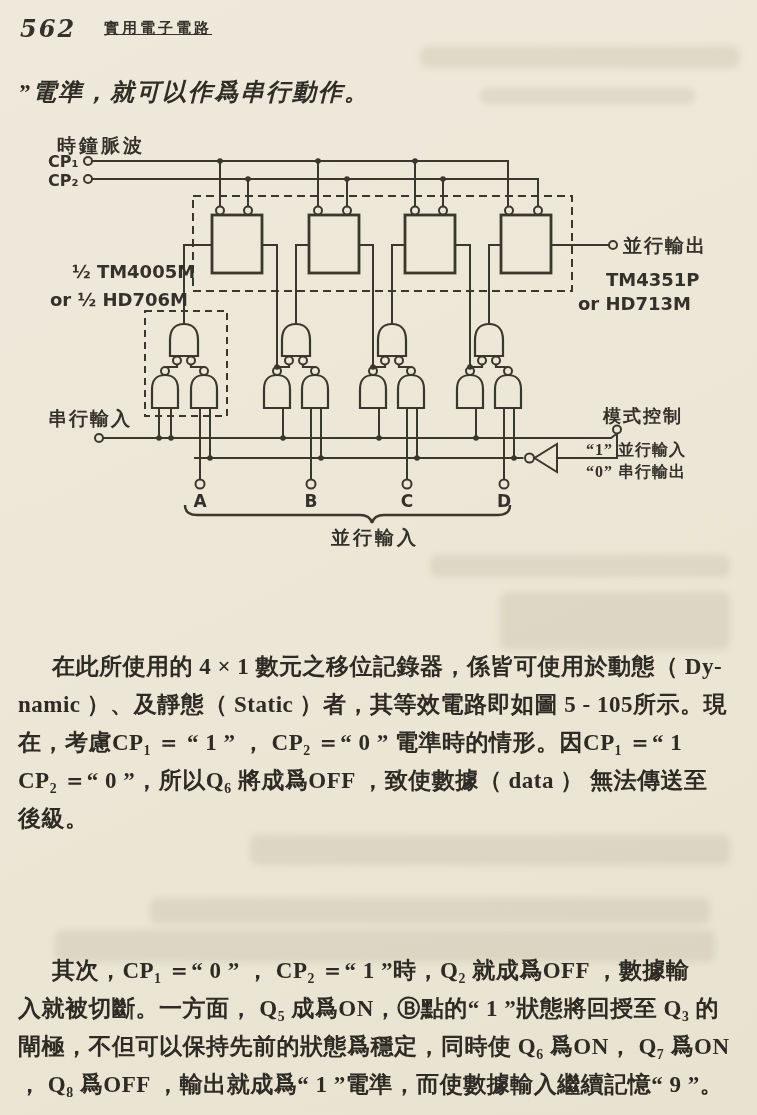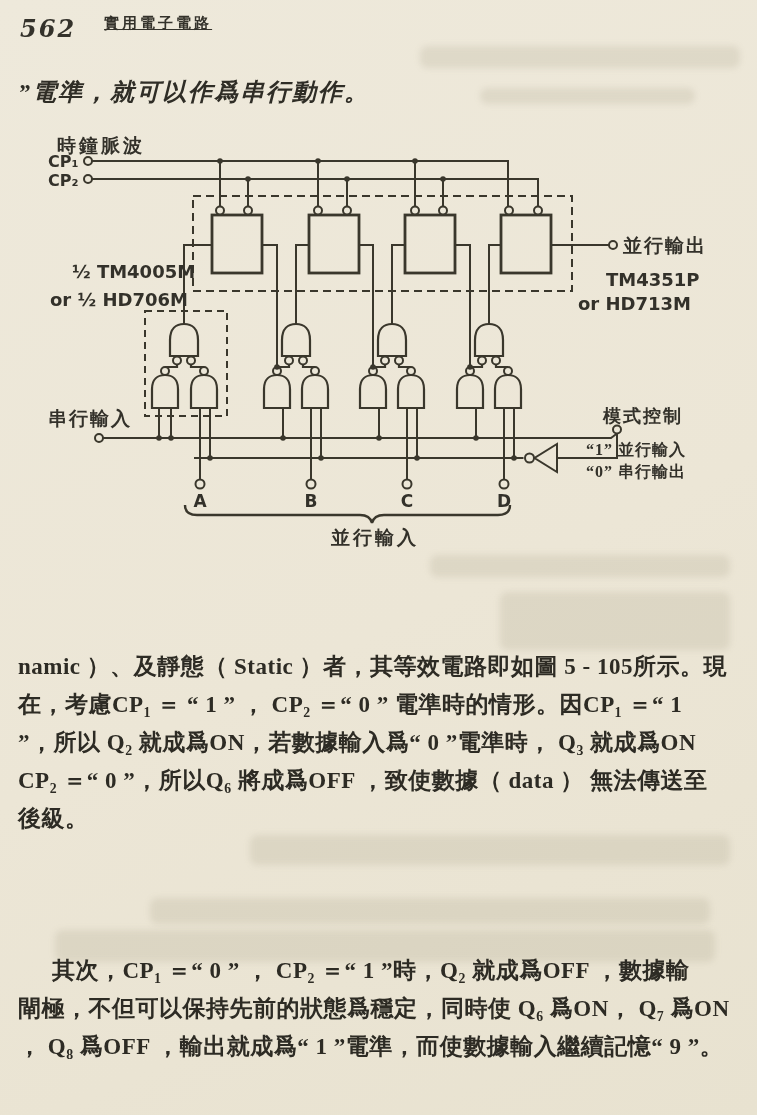--- a/index.html
+++ b/index.html
@@ -12,21 +12,21 @@
     color:#2f2d26;
   }
   .ghost{
     position:absolute;
     background:rgba(125,115,88,0.13);
     border-radius:8px;
     filter:blur(3px);
   }
   .header{
     position:absolute;top:14px;left:20px;
-    display:flex;align-items:flex-start;
+    display:flex;align-items:center;
     color:#34322b;
   }
   .pageno{
     font-family:"DejaVu Serif","Liberation Serif",serif;
     font-style:italic;font-weight:bold;font-size:24px;letter-spacing:2px;
   }
   .booktitle{
     margin-left:28px;font-weight:bold;font-size:15px;letter-spacing:3px;text-decoration:underline;
   }
   .introline{
@@ -215,26 +215,27 @@
     <g class="lat-label" font-size="17" text-anchor="middle">
       <text x="200" y="379">A</text>
       <text x="311" y="379">B</text>
       <text x="407" y="379">C</text>
       <text x="504" y="379">D</text>
     </g>
   </svg>
 
 
   <div class="para p1">
+    <div class="bodyline indent">在此所使用的 4 × 1 數元之移位記錄器，係皆可使用於動態（ Dy-</div>
     <div class="bodyline">namic ）、及靜態（ Static ）者，其等效電路即如圖 5 - 105所示。現</div>
     <div class="bodyline">在，考慮CP₁ ＝ “ 1 ” ， CP₂ ＝“ 0 ” 電準時的情形。因CP₁ ＝“ 1</div>
-    <div class="bodyline">”，所以 Q₂ 就成爲ON，若數據輸入爲“ 0 ”電準時， Q₃ 就成爲ON</div>
     <div class="bodyline">CP₂ ＝“ 0 ”，所以Q₆ 將成爲OFF ，致使數據（ data ） 無法傳送至</div>
     <div class="bodyline">後級。</div>
   </div>
 
   <div class="para p2">
     <div class="bodyline indent">其次，CP₁ ＝“ 0 ” ， CP₂ ＝“ 1 ”時，Q₂ 就成爲OFF ，數據輸</div>
+    <div class="bodyline">入就被切斷。一方面， Q₅ 成爲ON，Ⓑ點的“ 1 ”狀態將回授至 Q₃ 的</div>
     <div class="bodyline">閘極，不但可以保持先前的狀態爲穩定，同時使 Q₆ 爲ON， Q₇ 爲ON</div>
     <div class="bodyline">， Q₈ 爲OFF ，輸出就成爲“ 1 ”電準，而使數據輸入繼續記憶“ 9 ”。</div>
   </div>
 
 </div>
 
 </body></html>

